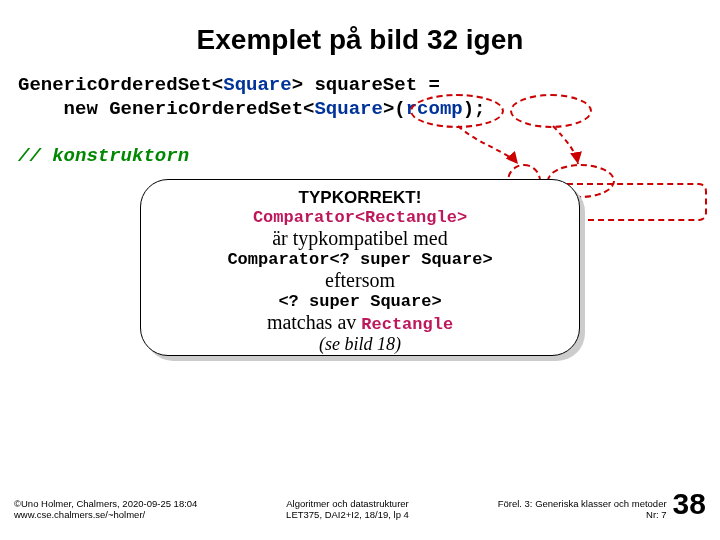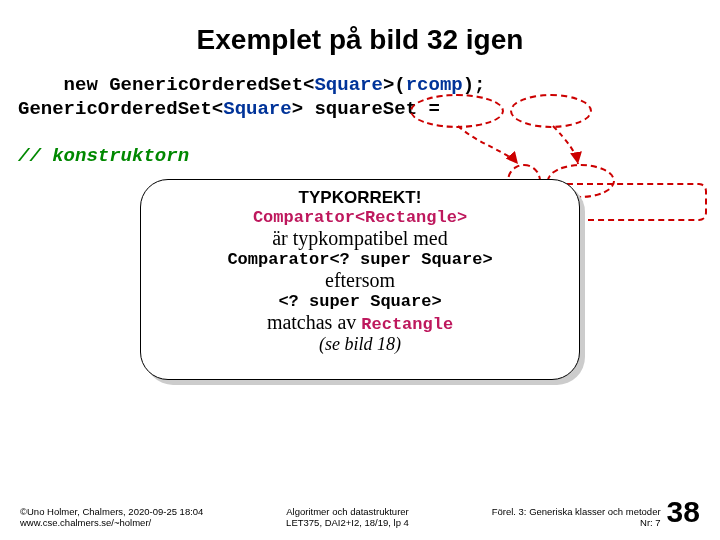--- a/index.html
+++ b/index.html
@@ -53,58 +53,58 @@
     position: absolute;
     top: 5px; left: 5px; right: -5px; bottom: -5px;
     background: #ccc;
     border-radius: 28px;
   }
   .explain {
     position: relative;
     background: #fff;
     border: 1.5px solid #000;
     border-radius: 28px;
-    padding: 8px 16px 24px 16px;
+    padding: 8px 16px 0 16px;
     text-align: center;
   }
   .explain .bold { font-weight: bold; font-size: 17px; }
   .explain .mono { font-family: "Courier New", monospace; font-weight: bold; font-size: 17px; }
   .explain .bluemono { font-family: "Courier New", monospace; font-weight: bold; font-size: 17px; color: #be185d; text-align: center; }
   .explain .txt { font-size: 20px; font-family: "Times New Roman", serif; }
   .explain .small { font-size: 18px; font-family: "Times New Roman", serif; font-style: italic; }
   
   .footer {
     position: absolute;
-    bottom: 11px;
+    bottom: 19px;
     left: 0;
     width: 720px;
     font-size: 9.5px;
     display: flex;
     justify-content: space-between;
     align-items: flex-end;
-    padding: 0 20px;
+    padding: 0 14px;
     box-sizing: border-box;
   }
   .footer .col { line-height: 1.15; }
   .footer .center { text-align: center; }
   .footer .right { text-align: right; }
   .pageno {
     font-size: 30px;
     font-weight: bold;
     margin-left: 6px;
   }
 </style>
 </head>
 <body>
 
 <div class="title">Exemplet på bild 32 igen</div>
 
 <div class="code">
+  <div class="line"><span class="black">GenericOrderedSet&lt;</span><span class="blue">Square</span><span class="black">&gt; squareSet =</span></div>
   <div class="line"><span class="black">    new GenericOrderedSet&lt;</span><span class="blue">Square</span><span class="black">&gt;(</span><span class="blue">rcomp</span><span class="black">);</span></div>
-  <div class="line"><span class="black">GenericOrderedSet&lt;</span><span class="blue">Square</span><span class="black">&gt; squareSet =</span></div>
   <div class="line"> </div>
   <div class="line green">// konstruktorn</div>
 
   <div class="oval" style="left:392px; top:20px; width:90px; height:30px;"></div>
   <div class="oval" style="left:492px; top:20px; width:78px; height:30px;"></div>
   <div class="oval" style="left:489px; top:90px; width:30px; height:30px;"></div>
   <div class="oval" style="left:529px; top:90px; width:64px; height:30px;"></div>
 
   <svg class="arrow-svg" style="left:0; top:0;" width="700" height="140">
     <defs>

